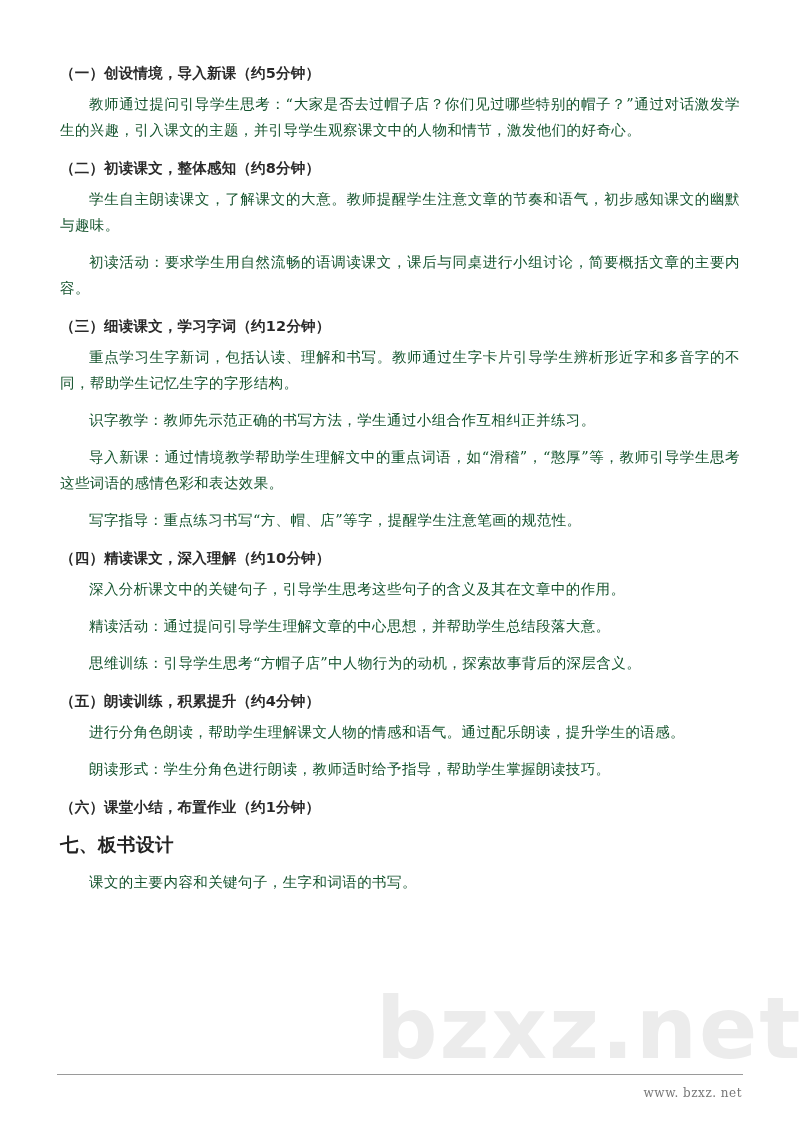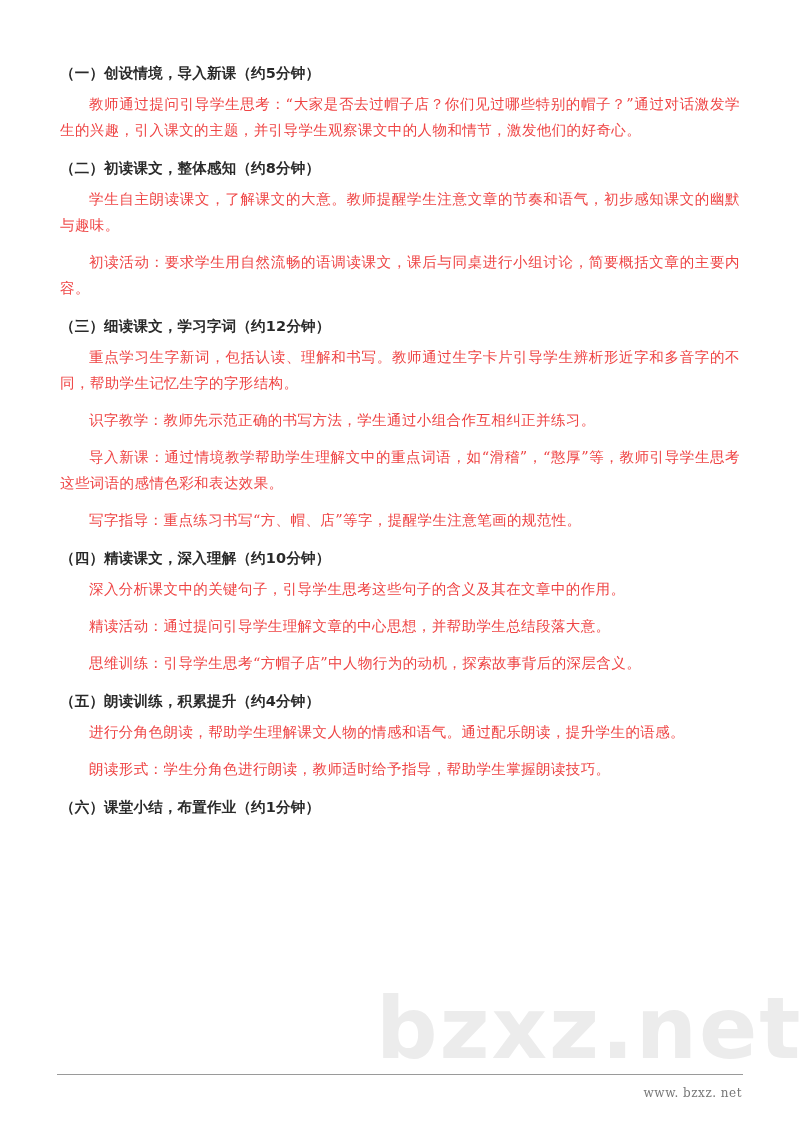--- a/index.html
+++ b/index.html
@@ -35,21 +35,21 @@
       color: #2a2a2a;
       line-height: 22px;
       margin: 0 0 7px 0;
       letter-spacing: 0.2px;
     }
     .para {
       font-size: 14.5px;
       line-height: 26px;
       text-indent: 29px;
       margin: 0 0 8px 0;
-      color: #ef4444;
+      color: #14532d;
       letter-spacing: 0.4px;
       text-align: justify;
     }
     .para.tight { margin-bottom: 11px; }
     .para.after { margin-bottom: 14px; }
     .section-gap { height: 6px; }
     .main-heading {
       font-family: "DejaVu Sans", "Liberation Sans", sans-serif;
       font-weight: bold;
       font-size: 18.5px;
@@ -125,19 +125,23 @@
       <p class="para tight">进行分角色朗读，帮助学生理解课文人物的情感和语气。通过配乐朗读，提升学生的语感。</p>
       <p class="para after">朗读形式：学生分角色进行朗读，教师适时给予指导，帮助学生掌握朗读技巧。</p>
     </div>
 
     <div>
       <div class="sub-heading">（六）课堂小结，布置作业（约1分钟）</div>
     </div>
 
     <div class="section-gap"></div>
 
+    <div>
+      <div class="main-heading">七、板书设计</div>
+      <p class="para">课文的主要内容和关键句子，生字和词语的书写。</p>
+    </div>
   </div>
 
   <div class="watermark">bzxz.net</div>
 
   <div class="footer-rule"></div>
   <div class="footer-url">www. bzxz. net</div>
 </div>
 
 </body></html>

